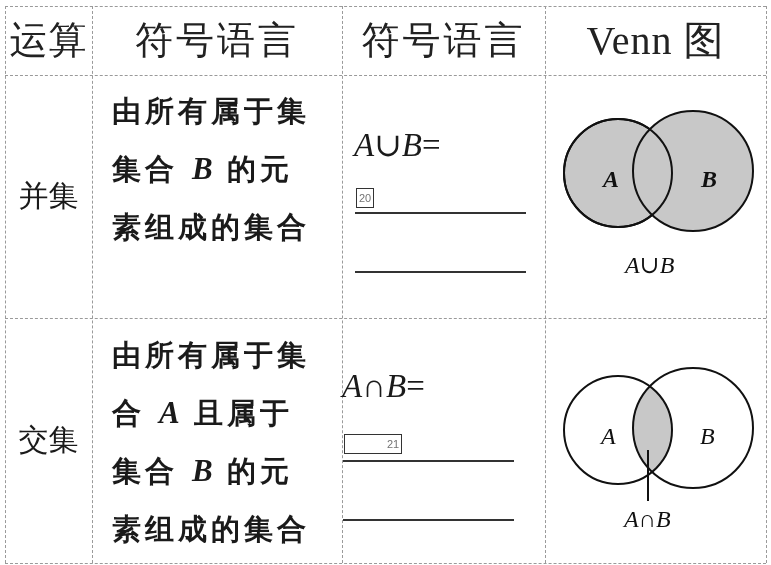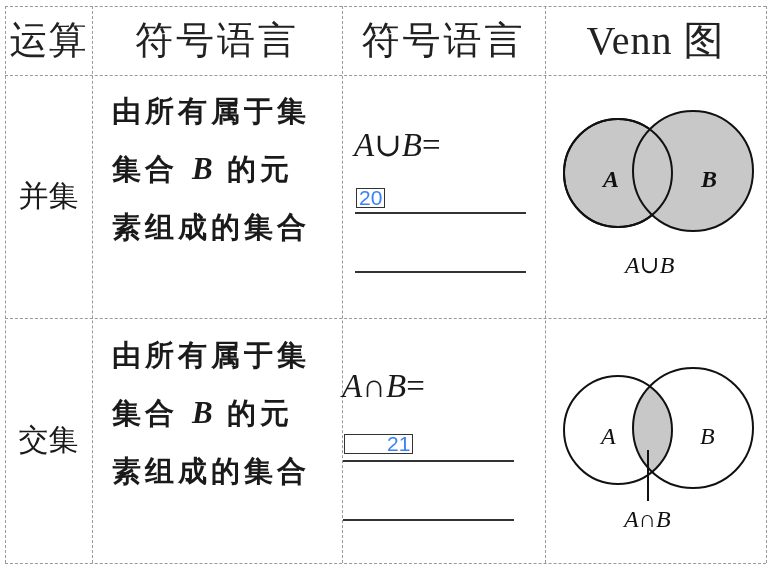--- a/index.html
+++ b/index.html
@@ -14,21 +14,21 @@
   .hdr.latin { font-family: "Liberation Serif", "DejaVu Serif", serif; font-size:40px; }
   .op { font-size:30px; font-family: "DejaVu Sans", "Liberation Sans", sans-serif; }
   .nat { flex-direction:column; align-items:flex-start; justify-content:flex-start; padding-left:20px; padding-top:0; }
   .nat .ln { font-family: "DejaVu Sans", "Liberation Sans", sans-serif; font-size:29px; height:58px; line-height:58px;
              letter-spacing:4px; white-space:pre;font-weight:bold; }
   .nat .ln i { font-family: "Liberation Serif", "DejaVu Serif", serif; font-size:31px; font-style:italic; letter-spacing:0; }
   .sym { position:absolute; }
   .sym .expr { position:absolute; left:12px; font-family:"Liberation Serif", "DejaVu Serif", serif; font-size:33px; white-space:nowrap; }
   .sym .expr i { font-style:italic; }
   .sym .badge { position:absolute; left:14px; border:1px solid #333; font-family:"Liberation Sans", "DejaVu Sans", sans-serif;
-                font-size:21px; line-height:18px; padding:0 2px; color:#3b82f6; }
+                font-size:11px; line-height:18px; padding:0 2px; color:#737373; }
   .sym .blank { position:absolute; left:13px; width:171px; height:0; border-top:2px solid #333; }
   svg text { font-family:"Liberation Serif", "DejaVu Serif", serif; font-style:italic; }
 </style>
 </head>
 <body>
 
 <div class="tbl">
 
   <div class="hline" style="left:0;top:0;width:761px;"></div>
   <div class="hline" style="left:0;top:69px;width:761px;"></div>
@@ -65,20 +65,21 @@
       <circle cx="73" cy="98" r="54" fill="none" stroke="#111" stroke-width="2"></circle>
       <text x="58" y="112" font-size="24" font-weight="bold" fill="#111">A</text>
       <text x="156" y="112" font-size="24" font-weight="bold" fill="#111">B</text>
       <text x="80" y="198" font-size="24" fill="#111">A∪B</text>
     </svg>
   </div>
 
   <div class="cell op" style="left:0;top:312px;width:87px;height:245px;">交集</div>
   <div class="cell nat" style="left:87px;top:320px;width:250px;height:237px;">
     <div class="ln"><span>由所有属于集</span></div>
+    <div class="ln"><span>合 </span><i>A</i><span> 且属于</span></div>
     <div class="ln"><span>集合 </span><i>B</i><span> 的元</span></div>
     <div class="ln"><span>素组成的集合</span></div>
   </div>
   <div class="sym" style="left:325px;top:312px;width:203px;height:245px;">
     <div class="expr" style="top:50px;"><i>A</i><span>∩</span><i>B</i><span>=</span></div>
     <span class="badge" style="top:116px;padding-left:42px;">21</span>
     <div class="blank" style="top:142px;"></div>
     <div class="blank" style="top:201px;"></div>
   </div>
   <div class="cell" style="left:540px;top:312px;width:221px;height:245px;">

